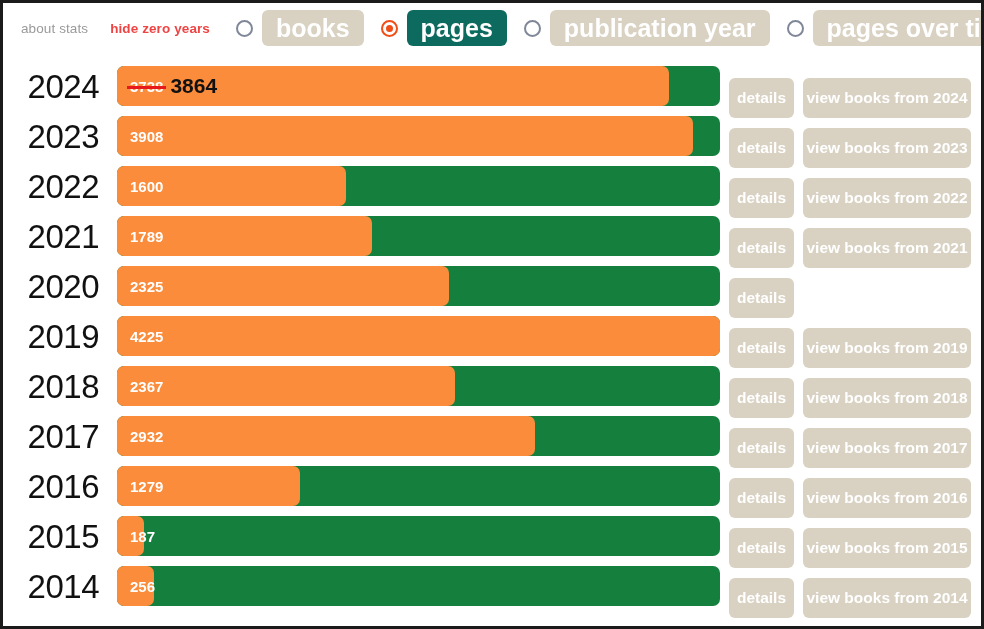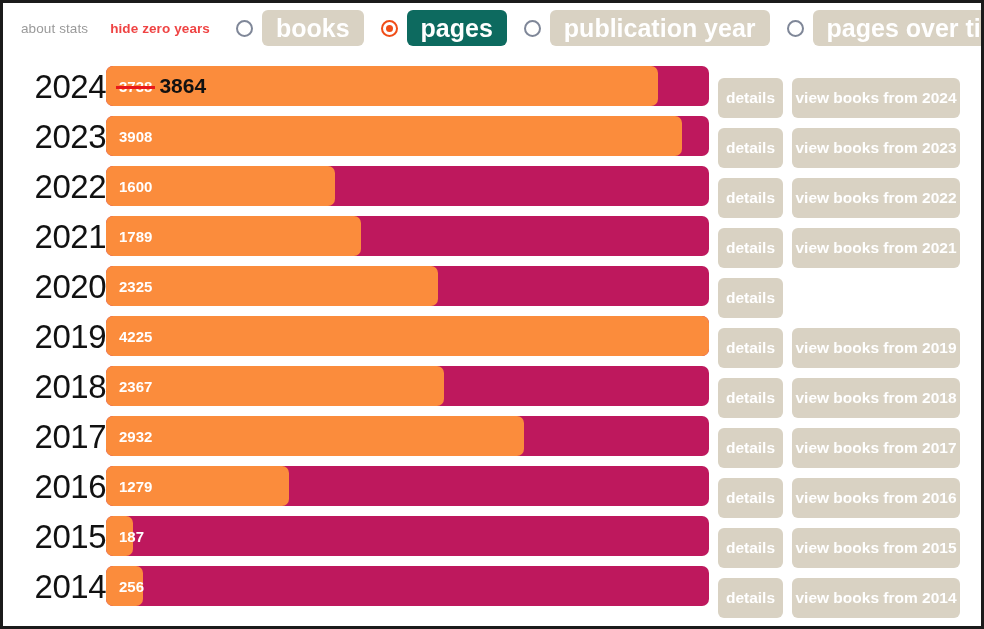--- a/index.html
+++ b/index.html
@@ -84,36 +84,37 @@
   #rows {
     padding: 8px 0 0 0;
   }
   .row {
     display: flex;
     align-items: center;
     height: 50px;
   }
   .year {
     width: 103px;
-    padding-right: 0;
+    padding-right: 18px;
     text-align: right;
     font-size: 33px;
     font-weight: 400;
     color: #111111;
     letter-spacing: -0.5px;
     line-height: 1;
     flex: 0 0 auto;
     font-family: "Liberation Sans", sans-serif;
+    margin-left: 11px;
   }
   .track {
     position: relative;
     width: 603px;
     height: 40px;
     border-radius: 7px;
-    background: #be185d;
+    background: #15803d;
     flex: 0 0 auto;
     overflow: visible;
   }
   .bar {
     position: absolute;
     left: 0; top: 0;
     height: 40px;
     border-radius: 7px;
     background: #fb8c3c;
   }

